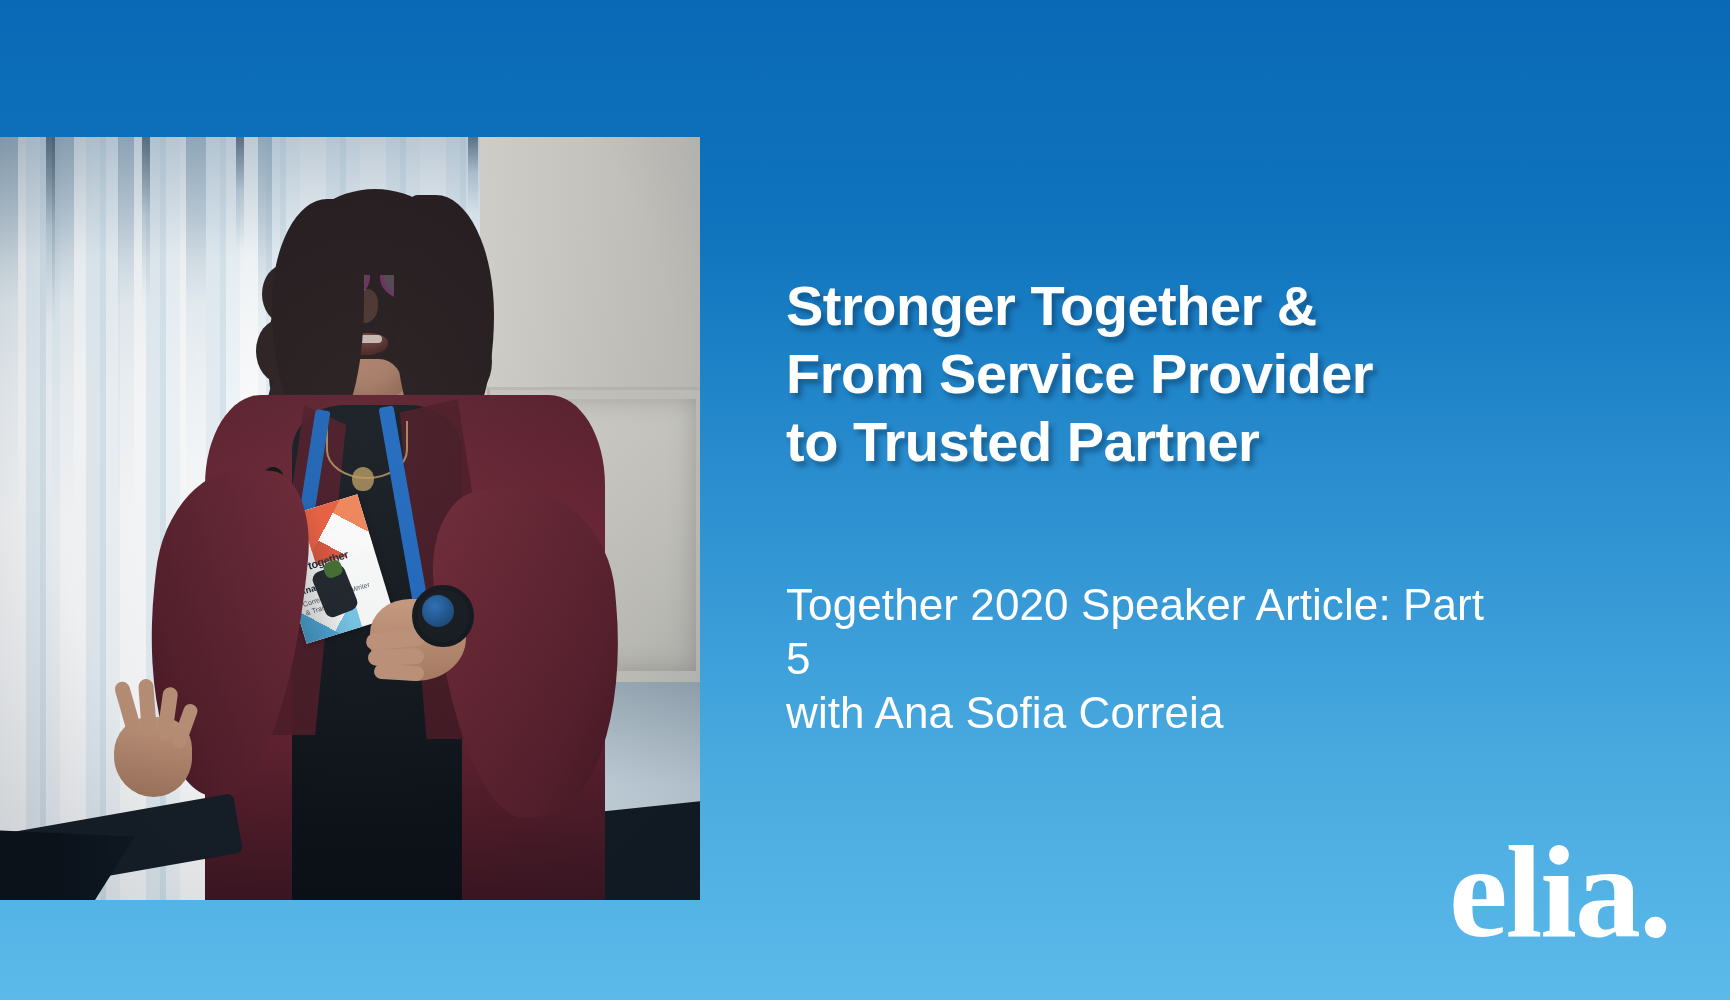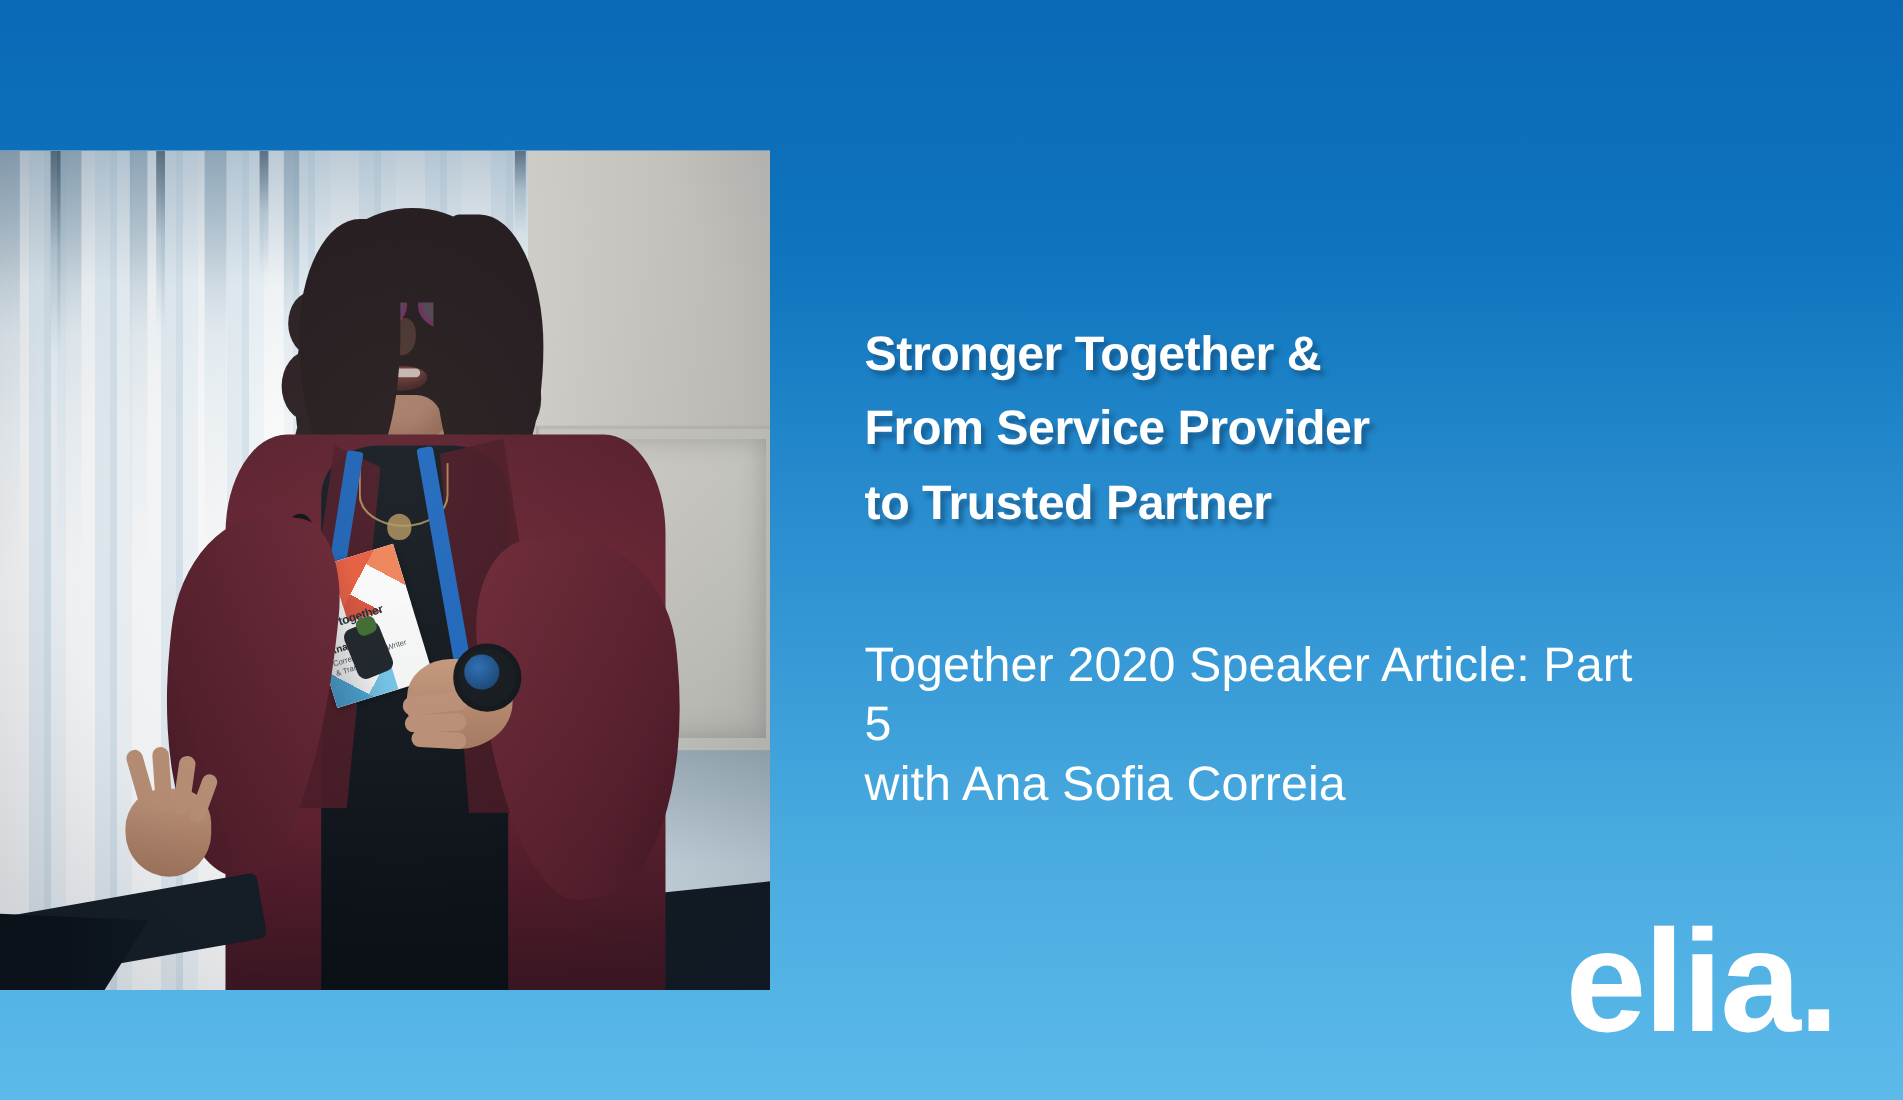--- a/index.html
+++ b/index.html
@@ -484,28 +484,28 @@
   
   .content {
     position: absolute;
     left: 786px;
     top: 0;
     width: 760px;
     height: 1000px;
   }
   .headline {
     position: absolute;
-    top: 288px;
+    top: 272px;
     left: 0;
     width: 720px;
     margin: 0;
     color: #ffffff;
     font-family: "Liberation Sans Narrow", "Liberation Sans", sans-serif;
     font-weight: bold;
-    font-size: 44px;
+    font-size: 56px;
     line-height: 68px;
     letter-spacing: -0.5px;
     text-shadow: 4px 5px 5px rgba(8,48,84,0.45);
     white-space: pre-line;
   }
   .subhead {
     position: absolute;
     top: 578px;
     left: 0;
     width: 700px;
@@ -518,21 +518,21 @@
     letter-spacing: 0.1px;
     white-space: pre-line;
   }
 
   
   .logo {
     position: absolute;
     right: 60px;
     bottom: 48px;
     color: #ffffff;
-    font-family: Liberation Sans, sans-serif;
+    font-family: Liberation Serif, serif;
     font-weight: bold;
     font-size: 132px;
     line-height: 120px;
     letter-spacing: -2px;
   }
 </style>
 </head>
 <body>
 
 <div class="banner">

